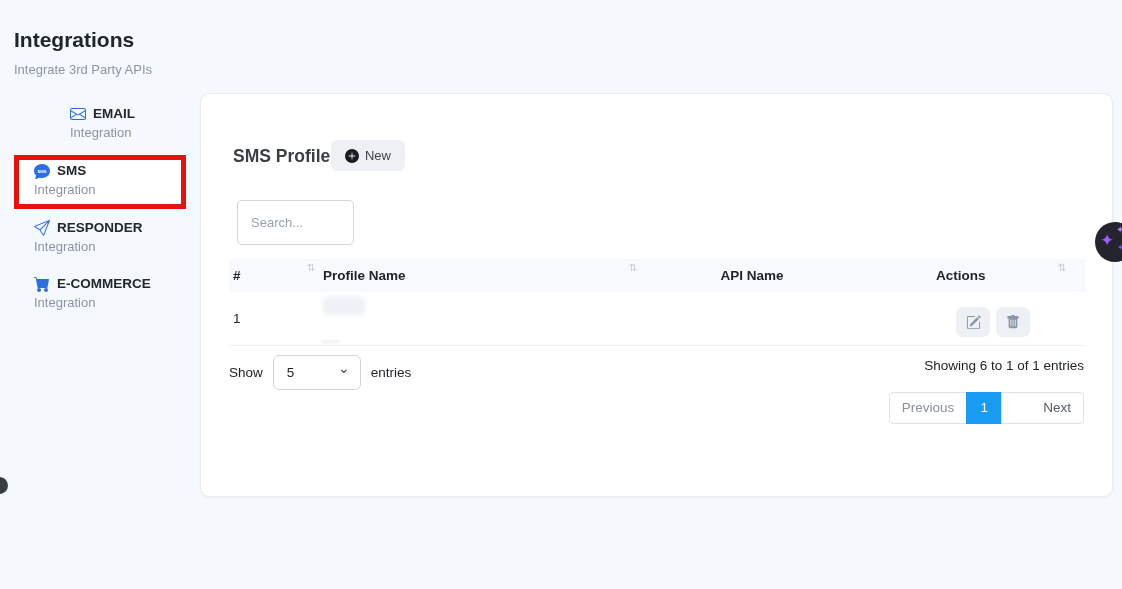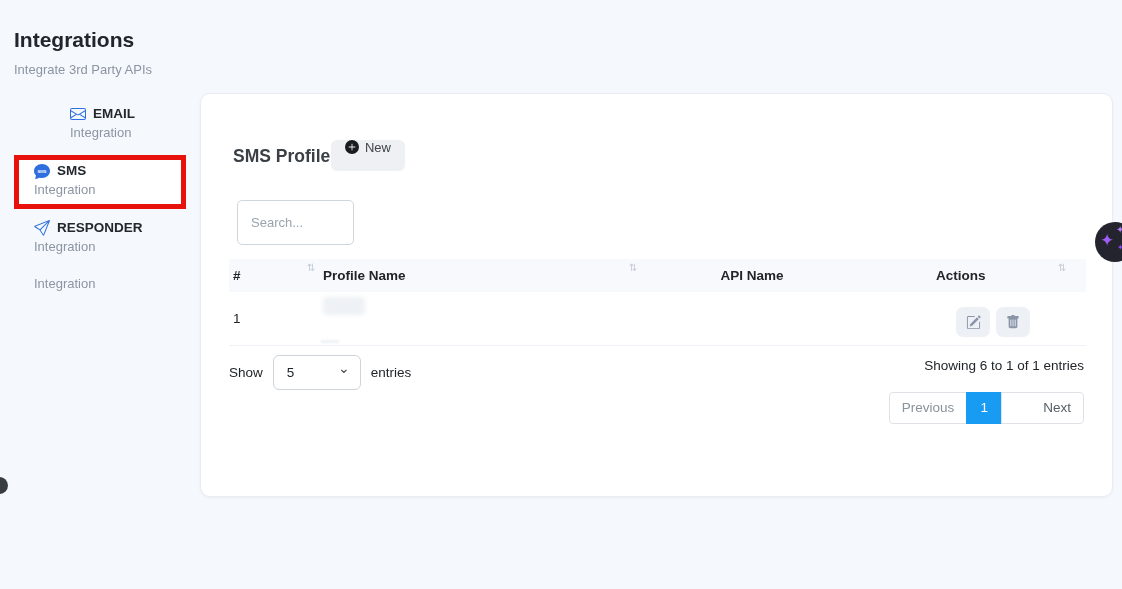--- a/index.html
+++ b/index.html
@@ -22,21 +22,21 @@
                border:5px solid #e8120c; background:#ffffff; z-index:0; }
   .sb-z { z-index:1; }
 
   
   .card { position:absolute; left:200px; top:93px; width:913px; height:404px;
           background:#ffffff; border:1px solid #e9edf3; border-radius:10px;
           box-shadow:0 1px 3px rgba(30,40,60,.05); }
   .panel-title { position:absolute; left:32px; top:52px; font-size:17.5px; font-weight:700; color:#3a4046; }
   .btn-new { position:absolute; left:130px; top:46px; width:74px; height:31px;
              background:#eef0f3; border:none; border-radius:6px; cursor:pointer;
-             display:flex; align-items:flex-start; justify-content:center; gap:6px;
+             display:flex; align-items:center; justify-content:center; gap:6px;
              font-size:13px; color:#3e444b; font-family:inherit; }
   .search  { position:absolute; left:36px; top:106px; width:117px; height:45px;
              border:1px solid #cfd6dd; border-radius:5px; padding:8px 13px;
              font-size:13px; color:#333; font-family:inherit; background:#fff; }
   .search::placeholder { color:#9aa3ad; }
 
   
   .tbl { position:absolute; left:28px; top:165px; width:857px; }
   .thead { position:relative; height:33px; background:#f7f9fc; }
   .th { position:absolute; top:0; height:33px; line-height:33px; font-size:13.5px; font-weight:700; color:#212529; }
@@ -111,20 +111,26 @@
     <div class="sb-row">
       <svg class="sb-ico" viewBox="0 0 16 16">
           <path fill="#2e6fe0" d="M15.854.146a.5.5 0 0 1 .11.54l-5.819 14.547a.75.75 0 0 1-1.329.124l-3.178-4.995L.643 7.184a.75.75 0 0 1 .124-1.33L15.314.037a.5.5 0 0 1 .54.11ZM6.636 10.07l2.761 4.338L14.13 2.576 6.636 10.07Zm6.787-8.201L1.591 6.602l4.339 2.76 7.494-7.493Z"></path>
         </svg>
       <span class="sb-label">RESPONDER</span>
     </div>
     <div class="sb-sub">Integration</div>
   </div>
 
   <div class="sb-item sb-z" style="top:274px;">
+    <div class="sb-row">
+      <svg class="sb-ico" viewBox="0 0 16 16">
+          <path fill="#2e6fe0" d="M0 1.5A.5.5 0 0 1 .5 1H2a.5.5 0 0 1 .485.379L2.89 3H14.5a.5.5 0 0 1 .491.592l-1.5 8A.5.5 0 0 1 13 12H4a.5.5 0 0 1-.491-.408L2.01 3.607 1.61 2H.5a.5.5 0 0 1-.5-.5zM5 12a2 2 0 1 0 0 4 2 2 0 0 0 0-4zm7 0a2 2 0 1 0 0 4 2 2 0 0 0 0-4z"></path>
+        </svg>
+      <span class="sb-label">E-COMMERCE</span>
+    </div>
     <div class="sb-sub">Integration</div>
   </div>
 
   <div class="card">
     <div class="panel-title">SMS Profile</div>
 
     <button class="btn-new">
       <svg width="14" height="14" viewBox="0 0 16 16">
           <path fill="#191c1f" d="M16 8A8 8 0 1 1 0 8a8 8 0 0 1 16 0zM8.5 4.5a.5.5 0 0 0-1 0v3h-3a.5.5 0 0 0 0 1h3v3a.5.5 0 0 0 1 0v-3h3a.5.5 0 0 0 0-1h-3v-3z"></path>
         </svg>

